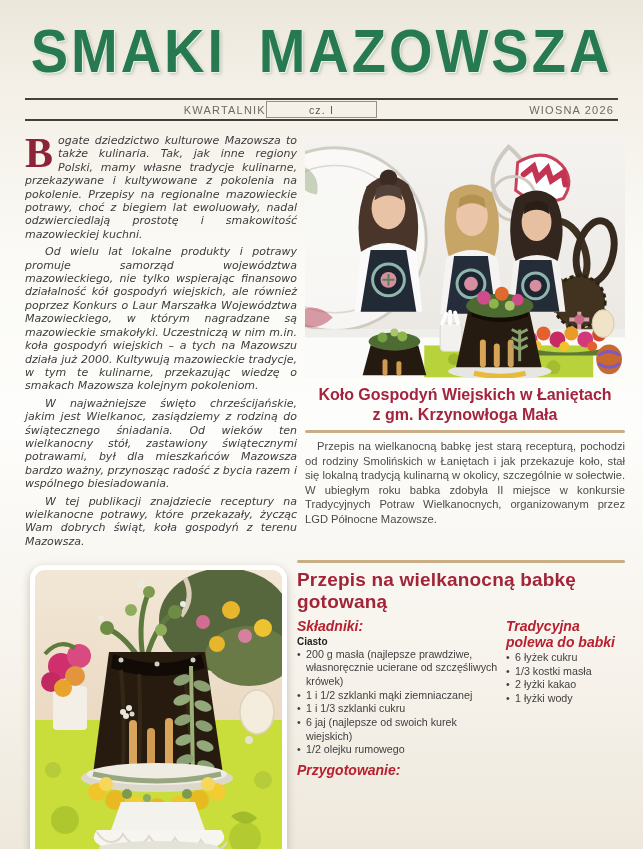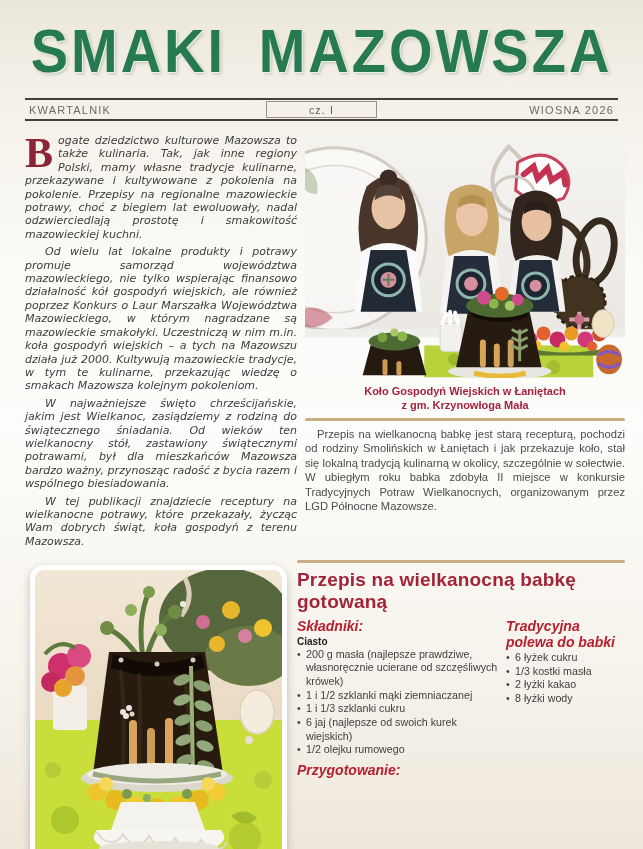--- a/index.html
+++ b/index.html
@@ -14,21 +14,21 @@
     margin:0;font-family:"Liberation Sans",sans-serif;font-weight:600;
     font-size:56px;line-height:1;color:#27794f;letter-spacing:3px;
     transform:scaleY(1.1);transform-origin:top center;word-spacing:14px;
     text-shadow:1px 1px 0 #e9f3ec, 2px 2px 3px rgba(90,110,95,.35);
   }
   .meta{
     margin:6px 25px 0 25px;height:19px;
     border-top:2px solid #45403a;border-bottom:2px solid #45403a;
     display:flex;align-items:center;font-size:11px;color:#6e6a60;letter-spacing:1.2px;
   }
-  .meta .m-left{flex:1;text-align:left;padding-left:4px;}
+  .meta .m-left{flex:1;text-align:right;padding-left:4px;}
   .meta .m-right{flex:1;text-align:right;padding-right:4px;}
   .meta .m-center{
     border:1px solid #979184;background:#f5f1e8;padding:0 42px;height:15px;
     display:flex;align-items:center;font-size:10.5px;color:#5d594f;
   }
   
   .content{display:flex;gap:8px;margin:13px 18px 0 25px;}
   .col-left{width:272px;}
   .intro{
     font-family:"DejaVu Sans",sans-serif;font-style:italic;
@@ -38,21 +38,21 @@
   .intro p + p{text-indent:20px;}
   .dropcap{
     float:left;font-family:"Liberation Serif",serif;font-style:normal;font-weight:bold;
     font-size:42px;line-height:.8;color:#8d2336;padding:3px 5px 0 0;
   }
   .col-right{width:320px;}
   .photo-top{
     width:320px;height:244px;border-radius:4px;overflow:hidden;display:block;
   }
   .photo-caption{
-    margin:7px 0 5px 0;text-align:center;font-weight:bold;font-size:11px;
+    margin:7px 0 5px 0;text-align:center;font-weight:bold;font-size:16px;
     line-height:1.25;color:#a4243e;
   }
   .gold-rule{height:3px;background:#c9ad84;border-radius:2px;}
   .feature-text{margin-top:6px;font-size:11.2px;line-height:1.3;color:#4c4c4c;text-align:justify;}
   .feature-text p{margin:0;text-indent:12px;}
   
   .bottom{display:flex;gap:10px;margin:8px 18px 0 25px;}
   .photo-card{
     width:247px;height:288px;flex:none;margin-left:5px;margin-top:5px;
     border:5px solid #fff;border-radius:14px;overflow:hidden;background:#fff;
@@ -379,21 +379,21 @@
             <li>6 jaj (najlepsze od swoich kurek wiejskich)</li>
             <li>1/2 olejku rumowego</li>
           </ul>
         </div>
         <div class="ing-right">
           <h3 class="red-head">Tradycyjna polewa do babki</h3>
           <ul class="ing">
             <li>6 łyżek cukru</li>
             <li>1/3 kostki masła</li>
             <li>2 łyżki kakao</li>
-            <li>8 łyżki wody</li>
+            <li>1 łyżki wody</li>
           </ul>
         </div>
       </div>
 
       <h3 class="red-head mt6">Przygotowanie:</h3>
 
     </div>
   </div>
 
 </div>

